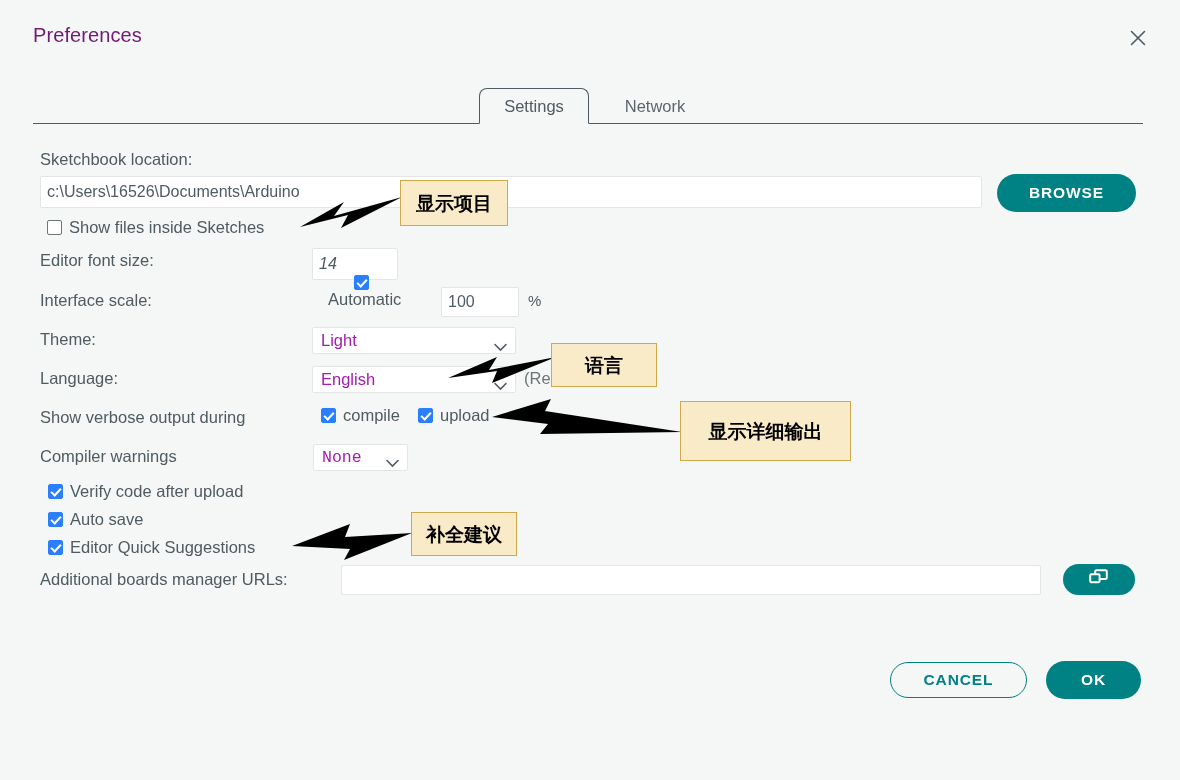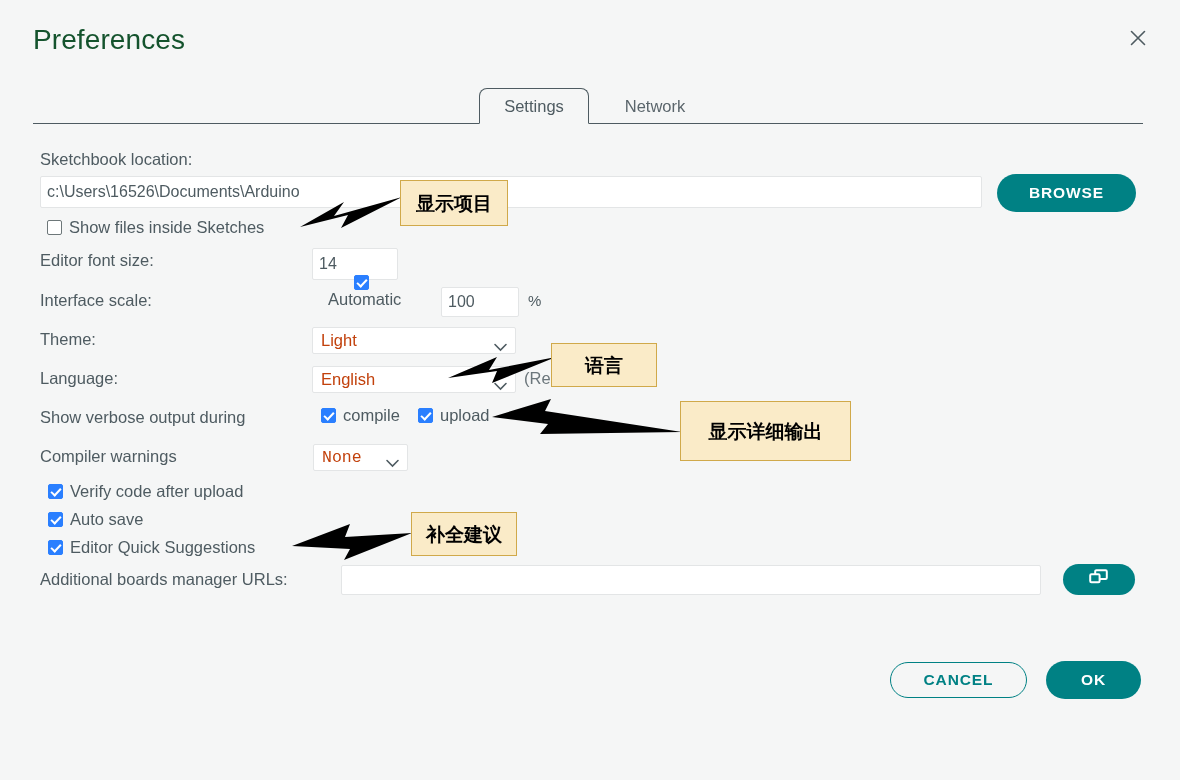--- a/index.html
+++ b/index.html
@@ -13,22 +13,22 @@
   #root {
     position: relative;
     width: 1180px; height: 780px;
     background: #f5f6f6;
   }
 
   
   .title {
     position: absolute;
     left: 33px; top: 24px;
-    font-size: 28px;
-    color: #14532d;
+    font-size: 20px;
+    color: #701a75;
     letter-spacing: .1px;
   }
   .close-btn {
     position: absolute;
     right: 28px; top: 24px;
     width: 28px; height: 28px;
     display: flex; align-items: center; justify-content: center;
     cursor: pointer;
   }
   .close-btn svg { display: block; }
@@ -95,21 +95,21 @@
     display: flex;
     align-items: center;
   }
 
   .selectbox {
     position: absolute;
     background: #ffffff;
     border: 1px solid #e3e5e6;
     border-radius: 2px;
     font-size: 16.5px;
-    color: #c2410c;
+    color: #a21caf;
     padding: 0 8px;
     display: flex;
     align-items: center;
     cursor: pointer;
   }
   .selectbox .chev {
     position: absolute;
     right: 8px; top: 50%;
     margin-top: -4px;
   }
@@ -230,21 +230,21 @@
     <div class="txtfield" style="left:40px; top:176px; width:942px; height:32px;text-align:right;">c:\Users\16526\Documents\Arduino</div>
 
     <button class="btn-filled" style="left:997px; top:174px; width:139px; height:38px;">BROWSE</button>
 
     <div class="cbwrap" style="left:47px; top:218px;">
       <span class="cbox off"></span>
       <span class="cblabel">Show files inside Sketches</span>
     </div>
 
     <div class="lbl" style="left:40px; top:251px;">Editor font size:</div>
-    <div class="txtfield" style="left:312px; top:248px; width:86px; height:32px;">14</div>
+    <div class="txtfield" style="left:312px; top:248px; width:86px; height:32px;font-style:italic;">14</div>
 
     <div class="lbl" style="left:40px; top:291px;">Interface scale:</div>
     <div class="cbwrap" style="left:321px; top:275px;flex-direction:column;">
       <span class="cbox on"></span>
       <span class="cblabel">Automatic</span>
     </div>
     <div class="txtfield" style="left:441px; top:287px; width:78px; height:30px;">100</div>
     <div class="lbl" style="left:528px; top:292px; font-size:15px;">%</div>
 
     <div class="lbl" style="left:40px; top:330px;">Theme:</div>

